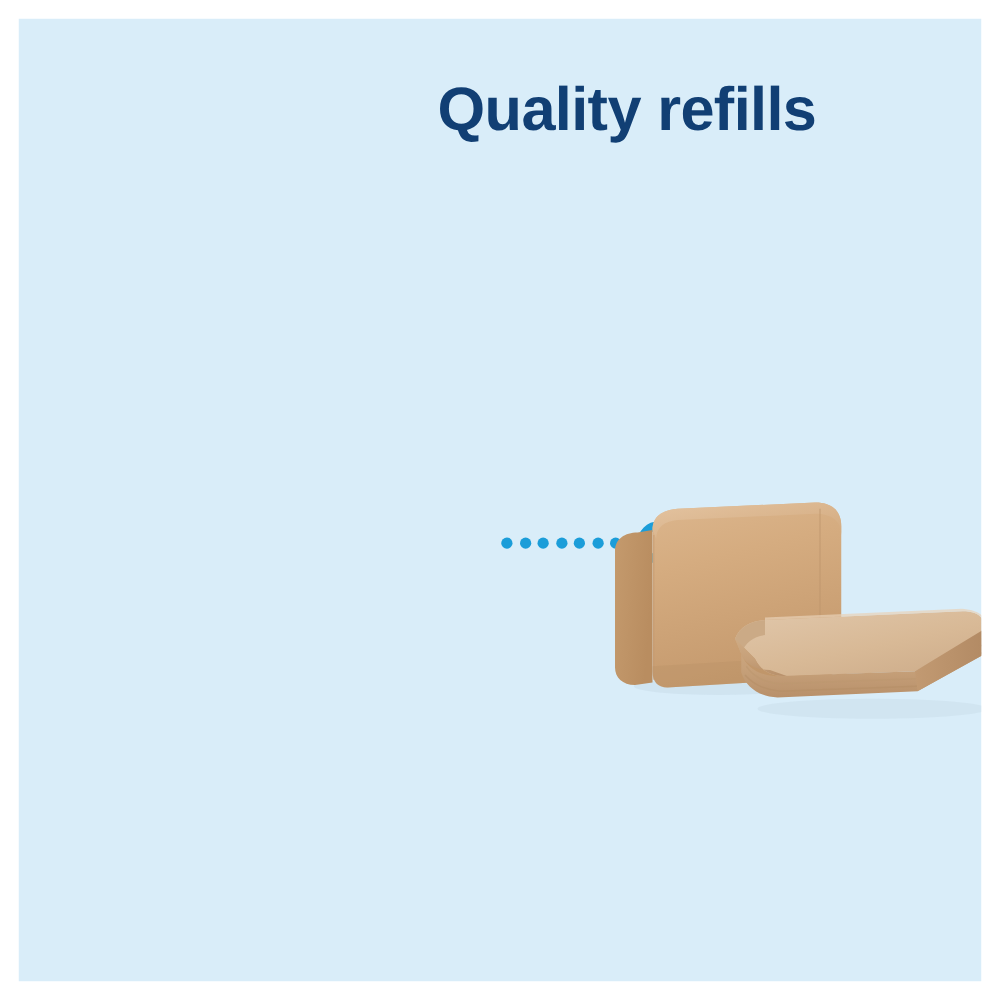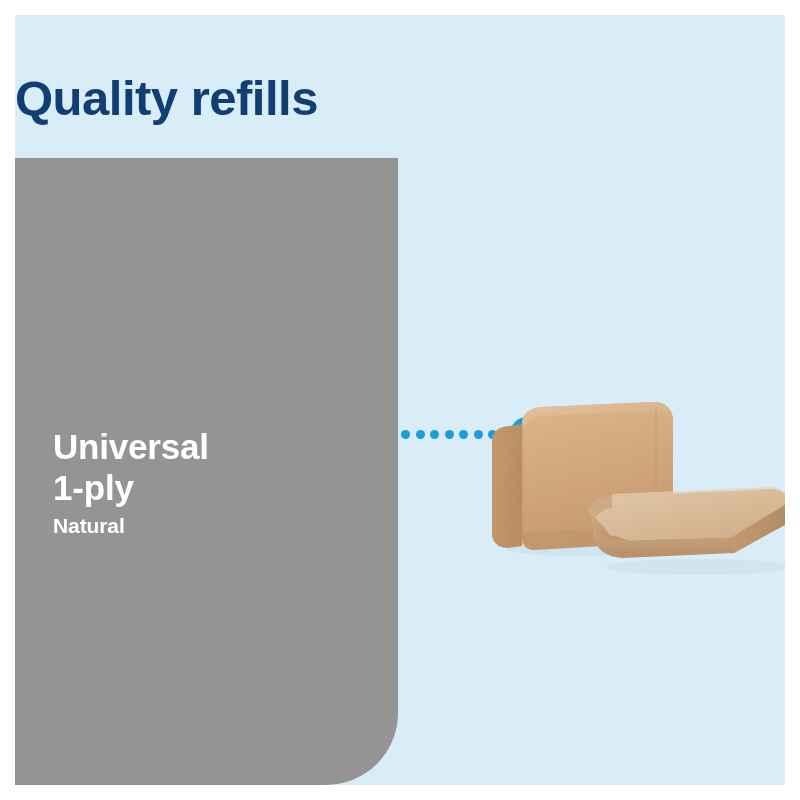--- a/index.html
+++ b/index.html
@@ -30,23 +30,23 @@
     width: 770px;
     height: 770px;
     background: #d9edf9;
     overflow: hidden;
   }
 
   
   #headline {
     position: absolute;
     left: 0;
-    top: 54px;
+    top: 44px;
     width: 638px;
-    text-align: left;
+    text-align: right;
     font-size: 49px;
     line-height: 58px;
     font-weight: bold;
     letter-spacing: -0.5px;
     color: #113f74;
     white-space: nowrap;
   }
 
   
   #grey-panel {
@@ -123,27 +123,20 @@
 </style>
 </head>
 <body>
 
 <div id="stage">
 
   <div id="canvas" style="background: rgb(217, 237, 249);">
 
     <div id="headline" style="color: rgb(17, 63, 116);">Quality refills</div>
 
-    <div id="grey-panel" style="background: rgb(148, 148, 148);">
-      <div id="panel-text">
-        <div class="panel-line1">Universal</div>
-        <div class="panel-line2">1-ply</div>
-        <div class="panel-line3">Natural</div>
-      </div>
-    </div>
 
     <div id="callout-dots">
         <span class="dot" style="left: 0px; background: rgb(27, 157, 217);"></span>
         <span class="dot" style="left: 14.5px; background: rgb(27, 157, 217);"></span>
         <span class="dot" style="left: 29px; background: rgb(27, 157, 217);"></span>
         <span class="dot" style="left: 43.5px; background: rgb(27, 157, 217);"></span>
         <span class="dot" style="left: 58px; background: rgb(27, 157, 217);"></span>
         <span class="dot" style="left: 72.5px; background: rgb(27, 157, 217);"></span>
         <span class="dot" style="left: 87px; background: rgb(27, 157, 217);"></span>
         <span class="dot" style="left: 101.5px; background: rgb(27, 157, 217);"></span>

